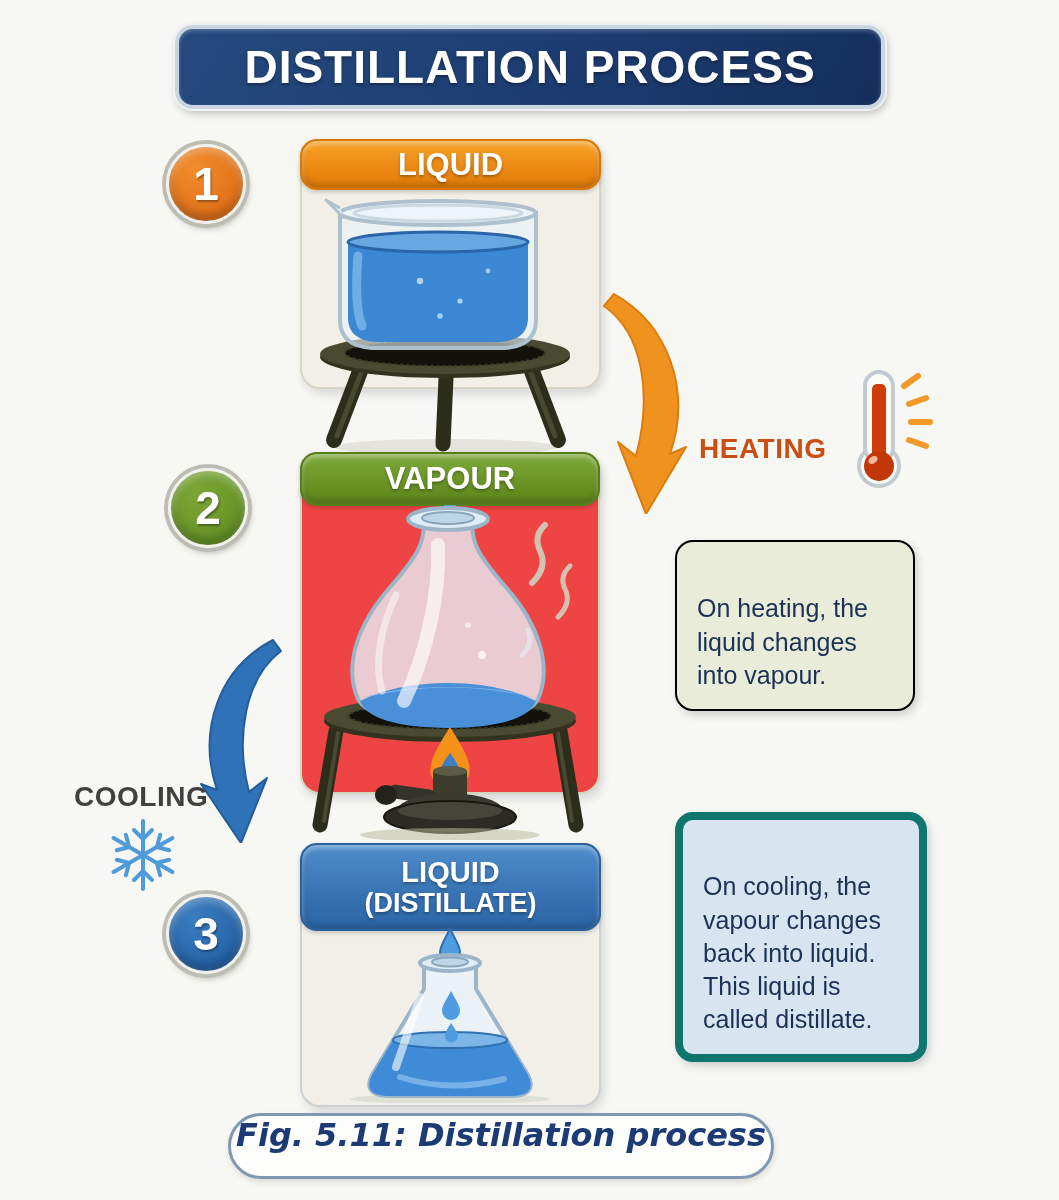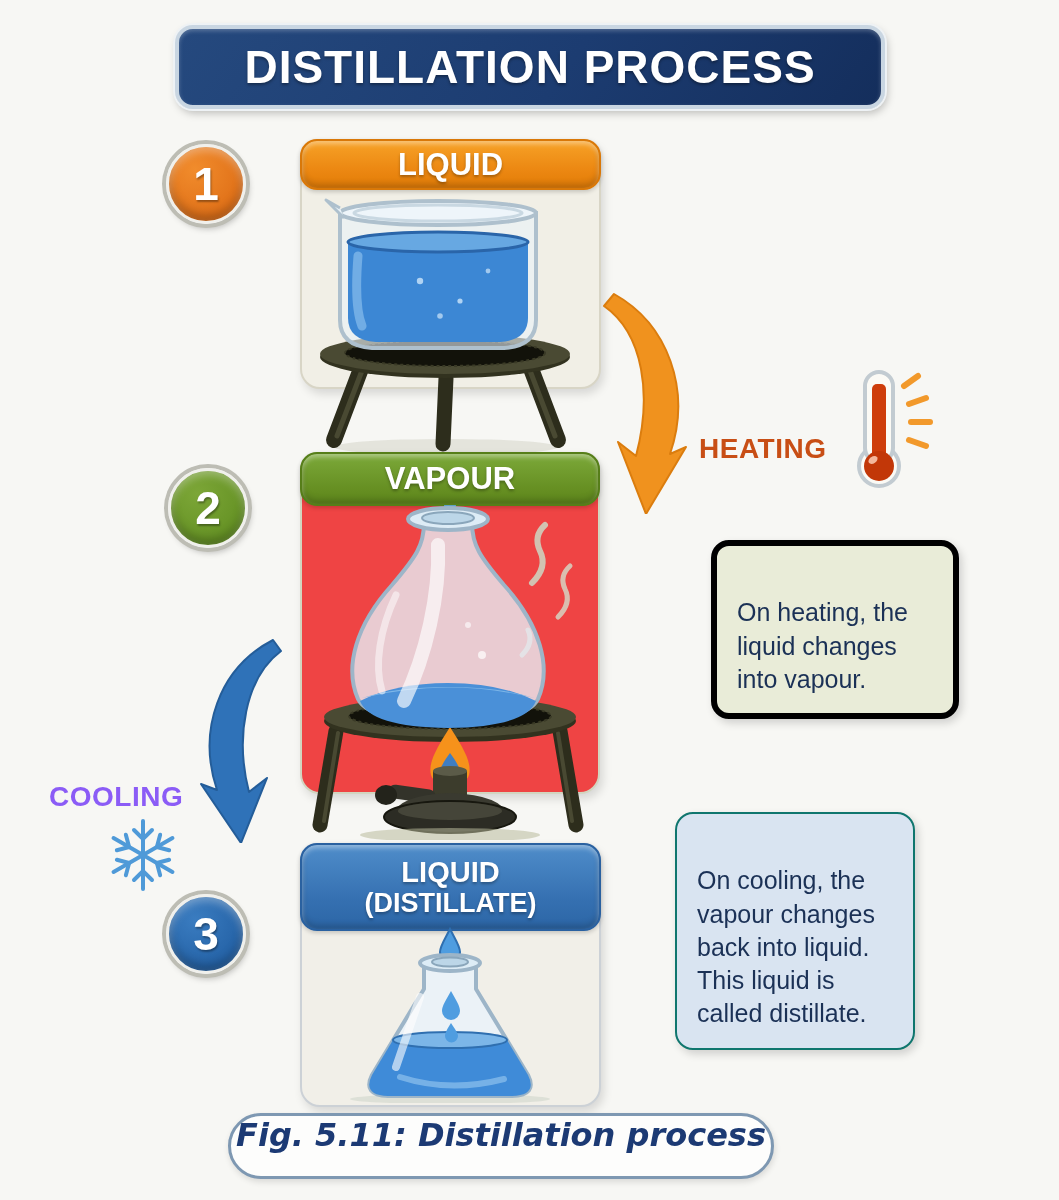--- a/index.html
+++ b/index.html
@@ -50,27 +50,27 @@
 
   .illustration{position:absolute;}
 
   
   .textbox{
     position:absolute;width:196px;padding:17px 20px;border-radius:18px;
     font-size:25px;line-height:1.33;color:#1b3156;font-weight:500;
     white-space:pre-line;box-shadow:3px 4px 8px rgba(0,0,0,.16);
   }
   .box1{left:677px;top:172px;background:#edeade;border:2px solid #a99c78;}
-  .box2{left:675px;top:540px;background:#e9ecd8;border:6px solid #000000;margin-left:36px;}
-  .box3{left:675px;top:812px;background:#d9e4f1;border:2px solid #0f766e;}
+  .box2{left:675px;top:540px;background:#e9ecd8;border:2px solid #000000;}
+  .box3{left:675px;top:812px;background:#d9e4f1;border:8px solid #0f766e;}
 
   
   .proc-label{position:absolute;font-weight:bold;font-size:28px;letter-spacing:.5px;}
   .heat-label{left:699px;top:417px;color:#c84e15;margin-top:16px;}
-  .cool-label{left:49px;top:781px;color:#8b5cf6;}
+  .cool-label{left:74px;top:781px;color:#404040;}
 
   
   .caption{
     position:absolute;left:228px;top:1113px;width:540px;height:60px;
     background:#fdfdfc;border:3px solid #7e98b2;border-radius:33px;
     display:flex;justify-content:center;
     font-family:"DejaVu Sans",sans-serif;font-style:italic;font-weight:bold;
     font-size:32px;color:#1c3a74;box-shadow:1px 3px 6px rgba(0,0,0,.12);
   }
 </style>

